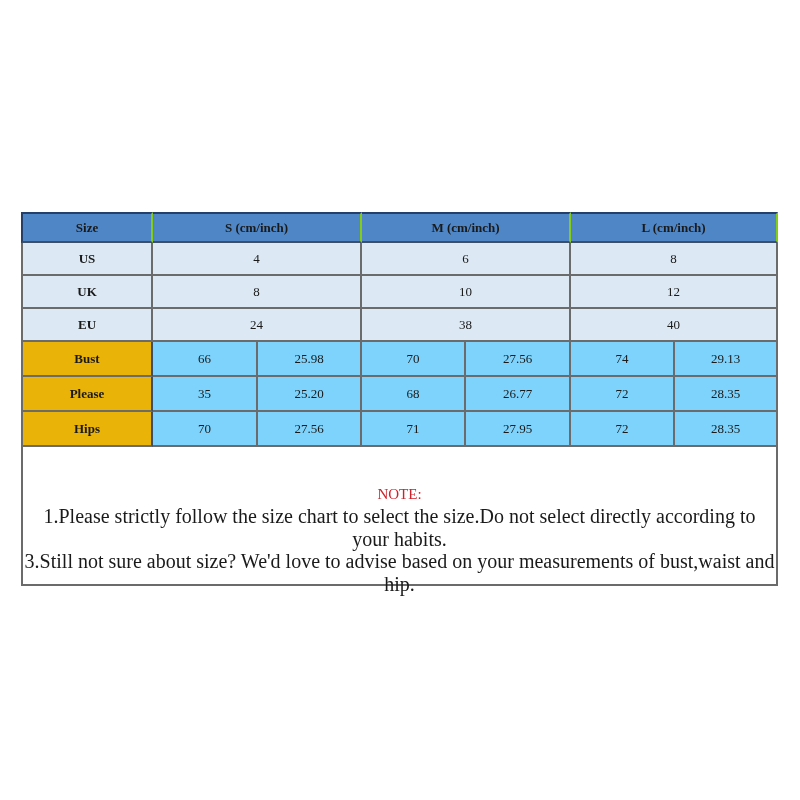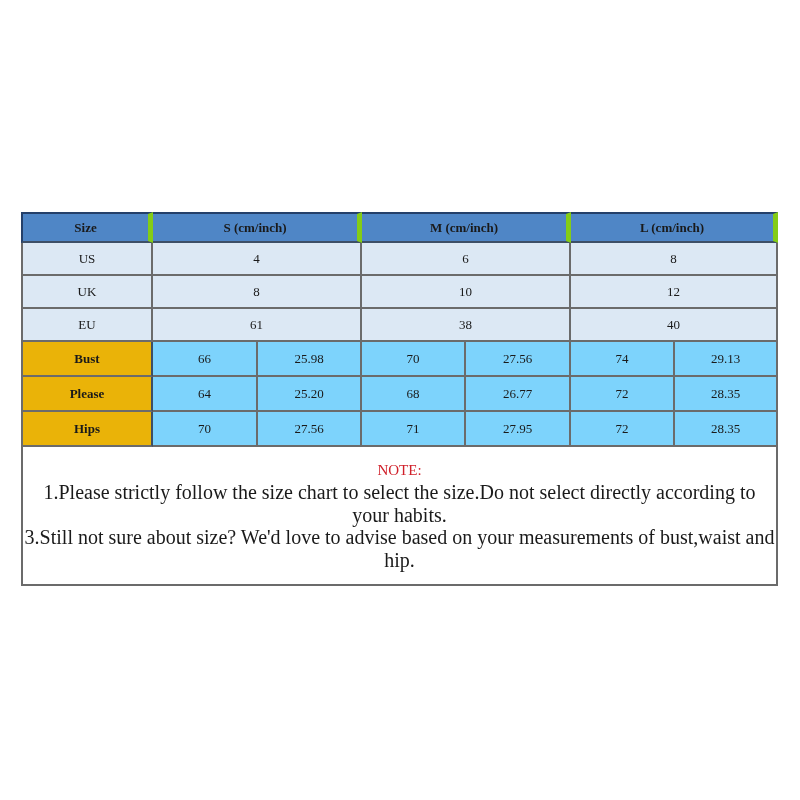--- a/index.html
+++ b/index.html
@@ -4,29 +4,29 @@
 <style>
   html, body { margin: 0; padding: 0; background: #ffffff; }
   body { width: 800px; height: 800px; position: relative; overflow: hidden;
          font-family: "Liberation Serif", "DejaVu Serif", serif; color: #1a1a1a; }
   .chart { position: absolute; left: 21px; top: 212px; width: 757px; }
   table.size { border-collapse: separate; border-spacing: 0; width: 757px; table-layout: fixed; }
   table.size td { text-align: center; vertical-align: middle; font-size: 13px; padding: 0;
                   border-right: 2px solid #6b6b6b; border-bottom: 2px solid #6b6b6b; box-sizing: border-box; }
   table.size tr td:first-child { border-left: 2px solid #6b6b6b; }
   table.size tr.hdr td { background: #4f86c6; font-weight: bold; height: 31px;
-                         border-top: 2px solid #24406a; border-right: 5px solid #84cc16; border-bottom: 2px solid #3d4f66; }
+                         border-top: 2px solid #24406a; border-right: 2px solid #84cc16; border-bottom: 2px solid #3d4f66; }
   table.size tr.hdr td:first-child { border-left: 2px solid #24406a; }
   table.size tr.conv td { background: #dce8f4; height: 33px; }
-  table.size tr.conv td.lbl { font-weight: normal; }
+  table.size tr.conv td.lbl { font-weight: bold; }
   table.size tr.meas td { background: #7dd3fc; height: 35px; }
   table.size tr.meas td.lbl { background: #eab308; font-weight: bold; border-right: 2px solid #3d4f66; }
   .note { border: 2px solid #6b6b6b; border-top: none; height: 139px; box-sizing: border-box;
           text-align: center; padding-top: 12px; }
-  .note-title { color: #d0202a; font-size: 15px; line-height: 22px; }
+  .note-title { color: #d0202a; font-size: 15px; line-height: 22px; margin-top: 24px; }
   .note-line { font-size: 20px; line-height: 22.5px; color: #1a1a1a; }
 </style>
 </head>
 <body>
 
 <div class="chart">
   <table class="size">
     <colgroup>
       <col style="width:132px">
         <col style="width:105px">
@@ -50,36 +50,36 @@
       <td colspan="2">8</td>
     </tr>
     <tr class="conv">
       <td class="lbl">UK</td>
       <td colspan="2">8</td>
       <td colspan="2">10</td>
       <td colspan="2">12</td>
     </tr>
     <tr class="conv">
       <td class="lbl">EU</td>
-      <td colspan="2">61</td>
+      <td colspan="2">24</td>
       <td colspan="2">38</td>
       <td colspan="2">40</td>
     </tr>
     <tr class="meas">
       <td class="lbl">Bust</td>
       <td>66</td>
       <td>25.98</td>
       <td>70</td>
       <td>27.56</td>
       <td>74</td>
       <td>29.13</td>
     </tr>
     <tr class="meas">
       <td class="lbl">Please</td>
-      <td>64</td>
+      <td>35</td>
       <td>25.20</td>
       <td>68</td>
       <td>26.77</td>
       <td>72</td>
       <td>28.35</td>
     </tr>
     <tr class="meas">
       <td class="lbl">Hips</td>
       <td>70</td>
       <td>27.56</td>

